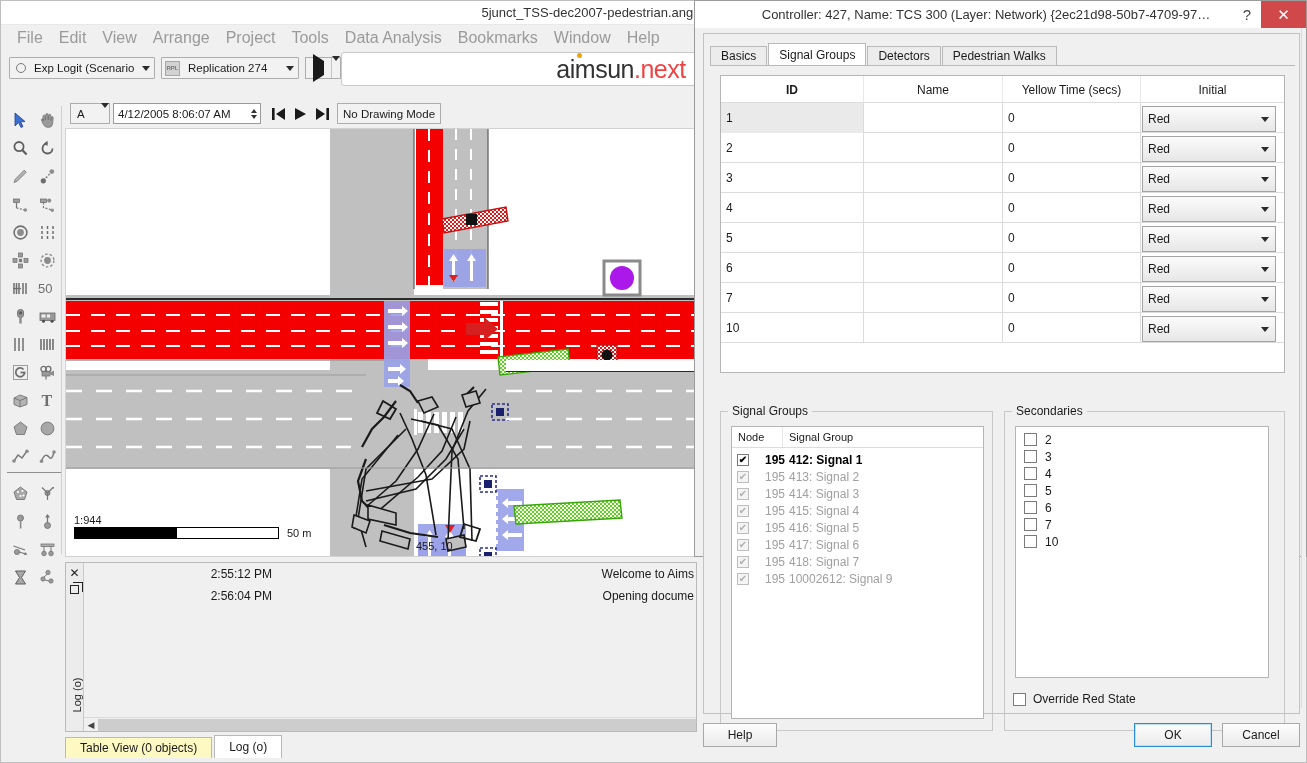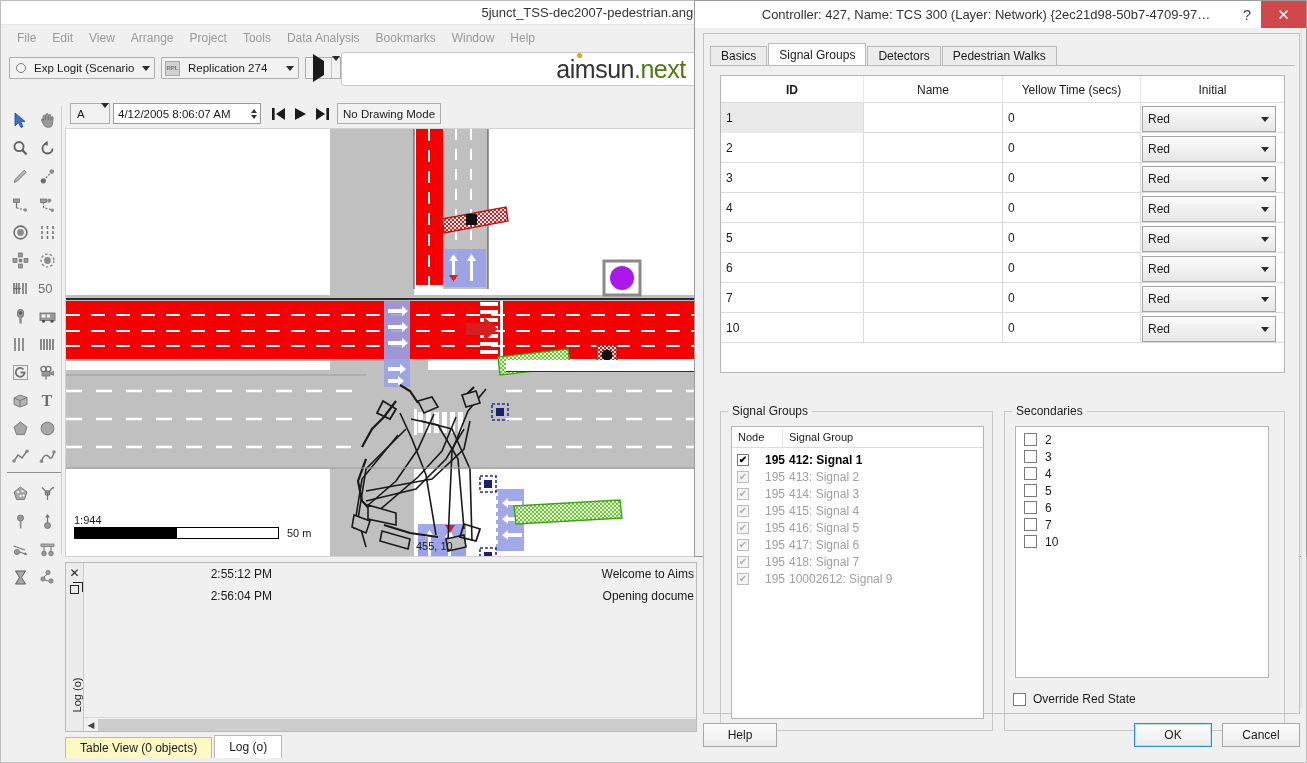--- a/index.html
+++ b/index.html
@@ -31,21 +31,21 @@
     margin-left: 0px;
   }
 
   
   #menubar {
     position: absolute; left: 0; top: 25px; width: 1307px; height: 23px;
     background: #f0f0f0;
     display: flex; align-items: center; padding-left: 8px;
   }
   .menu-item {
-    padding: 3px 8px; font-size: 12px; color: #9a9a9a; white-space: nowrap;
+    padding: 3px 8px; font-size: 16px; color: #9a9a9a; white-space: nowrap;
   }
 
   
   #toolbar1 {
     position: absolute; left: 0; top: 49px; width: 1307px; height: 36px;
     background: #f0f0f0; display: flex; align-items: center; padding-left: 8px;
   }
   .tb-combo {
     height: 22px; border: 1px solid #adadad; background: #f2f2f2;
     display: flex; align-items: center; font-size: 11.5px;
@@ -80,21 +80,21 @@
     margin: 0 7px;
   }
   .play-sep { width: 1px; height: 20px; background: #c4c4c4; }
   #logo-box {
     position: absolute; left: 340px; top: 51px; width: 560px; height: 34px;
     border: 1px solid #c8c8c8; background: #ffffff; border-radius: 3px;
     display: flex; align-items: center; justify-content: center;
   }
   #logo-text { font-size: 25px; letter-spacing: -0.5px; position: relative; }
   #logo-text .a1 { color: #333333; }
-  #logo-text .a2 { color: #4d7c0f; }
+  #logo-text .a2 { color: #ef4444; }
   #logo-dot {
     position: absolute; width: 5px; height: 5px; background: #f0a400;
     border-radius: 50%; left: 21px; top: -2px;
   }
 
   
   #toolbar2 {
     position: absolute; left: 64px; top: 99px; width: 1243px; height: 27px;
     background: #f0f0f0; display: flex; align-items: center; padding-left: 5px;
   }

